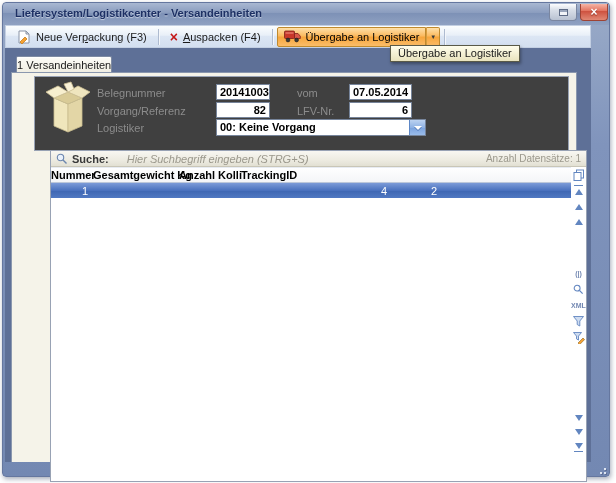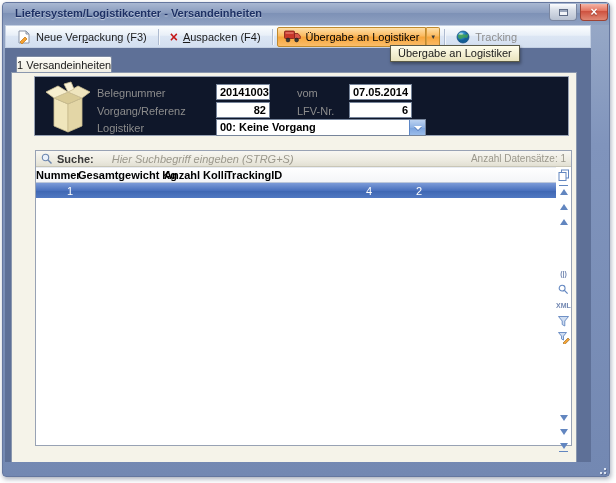--- a/index.html
+++ b/index.html
@@ -45,36 +45,36 @@
 
   
   .content { position:absolute; left:2px; top:45px; width:586px; height:414px; background:#5E7097; }
   .tab { position:absolute; left:11px; top:8px; height:16px; padding:0 0; display:flex; align-items:center;
     background:linear-gradient(180deg,#FDFCF8,#F0EEE3); border:1px solid #7E8BA3; border-bottom:none;
     border-radius:2px 2px 0 0; color:#1A1A1A; box-shadow:inset 0 1px 0 #FFFFFF; }
   .page { position:absolute; left:6px; top:24px; width:566px; height:390px; background:#F5F3E9;
     border:1px solid #8A97AE; border-bottom:none; }
 
   
-  .form-panel { position:absolute; left:22px; top:3px; width:535px; height:60px;
-    background:#0f172a; border:1px solid #98A2B4; }
+  .form-panel { position:absolute; left:22px; top:3px; width:535px; height:75px;
+    background:#404040; border:1px solid #98A2B4; }
   .flabel { position:absolute; color:#8C8C8C; white-space:nowrap; }
   .finput { position:absolute; height:16px; background:#FFFFFF; border:1px solid #76849A;
     font-weight:bold; color:#000; padding:1px 3px 0 3px; overflow:hidden; white-space:nowrap; }
   .ralign { text-align:right; }
   .fcombo { position:absolute; left:181px; top:42px; width:210px; height:17px; background:#FFFFFF;
     border:1px solid #76849A; font-weight:bold; padding:1px 3px 0 3px; }
   .combo-arrow { position:absolute; right:0; top:0; width:16px; height:15px;
     background:linear-gradient(180deg,#BCD2F0 0%,#8FB2E4 50%,#7AA2DD 51%,#9ABCEA 100%);
     border-left:1px solid #5D87C6; display:flex; align-items:center; justify-content:center; }
   .combo-arrow .tri { width:0; height:0; border-left:4px solid transparent; border-right:4px solid transparent;
     border-top:4px solid #FFFFFF; filter:drop-shadow(0 1px 0 #4A72B4); }
 
   
-  .grid-panel { position:absolute; left:23px; top:77px; width:537px; height:296px;
+  .grid-panel { position:absolute; left:38px; top:77px; width:537px; height:332px;
     background:#84cc16; border:1px solid #98A2B4; }
   .search-bar { position:absolute; left:0; top:0; right:0; height:16px;
     background:linear-gradient(180deg,#F8F7F2 0%,#EDEBE1 60%,#E2E0D3 100%);
     border-bottom:1px solid #C9C6B7; display:flex; align-items:center; padding:0 5px; }
   .search-label { font-weight:bold; color:#3A3A3A; margin-left:4px; }
   .search-hint { font-style:italic; color:#9B988C; margin-left:18px; }
   .record-count { margin-left:auto; color:#9B988C; font-size:10px; }
 
   .grid-main { position:absolute; left:0; top:16px; bottom:0; width:521px; border-right:1px solid #CBD0DB; background:#FFFFFF; }
   .hrow { display:flex; height:16px; align-items:center; font-weight:bold; color:#000;
@@ -151,35 +151,20 @@
         </svg>
         <span><span>Übergabe an </span><span class="key">L</span><span>ogistiker</span></span>
       </div>
       <div class="caret">
         <span>▼</span>
       </div>
     </div>
 
     <div class="tsep"></div>
 
-    <div class="tbtn disabled">
-      <svg width="14" height="14" viewBox="0 0 14 14">
-        <defs>
-          <radialGradient id="gg" cx="35%" cy="30%">
-            <stop offset="0%" stop-color="#9FDCF2"></stop>
-              <stop offset="55%" stop-color="#2D8AC8"></stop>
-              <stop offset="100%" stop-color="#145E96"></stop>
-          </radialGradient>
-        </defs>
-        <circle cx="7" cy="7" r="6" fill="url(#gg)" stroke="#0E4A78" stroke-width="0.7"></circle>
-        <path d="M2,5 q3,-2.5 5,-1 q2,1.5 5,0 q0.3,2 -1,4 q-3,-1 -5,0.5 q-2,1 -3.5,-0.5 q-0.8,-1.5 -0.5,-3 z" fill="#3FA050" opacity="0.85"></path>
-        <ellipse cx="5" cy="4" rx="2.2" ry="1.1" fill="#FFFFFF" opacity="0.45"></ellipse>
-      </svg>
-      <span>Tracking</span>
-    </div>
   </div>
 
   <div class="content">
 
     <div class="tab">
       <span>1 Versandeinheiten</span>
     </div>
 
     <div class="page">
 

